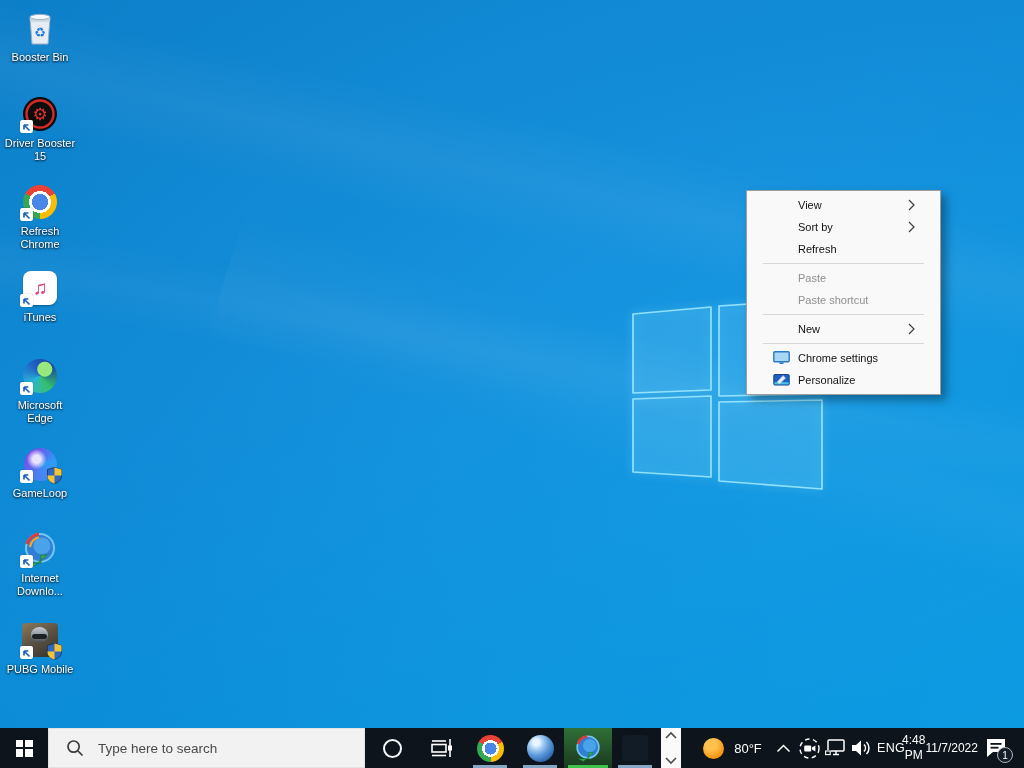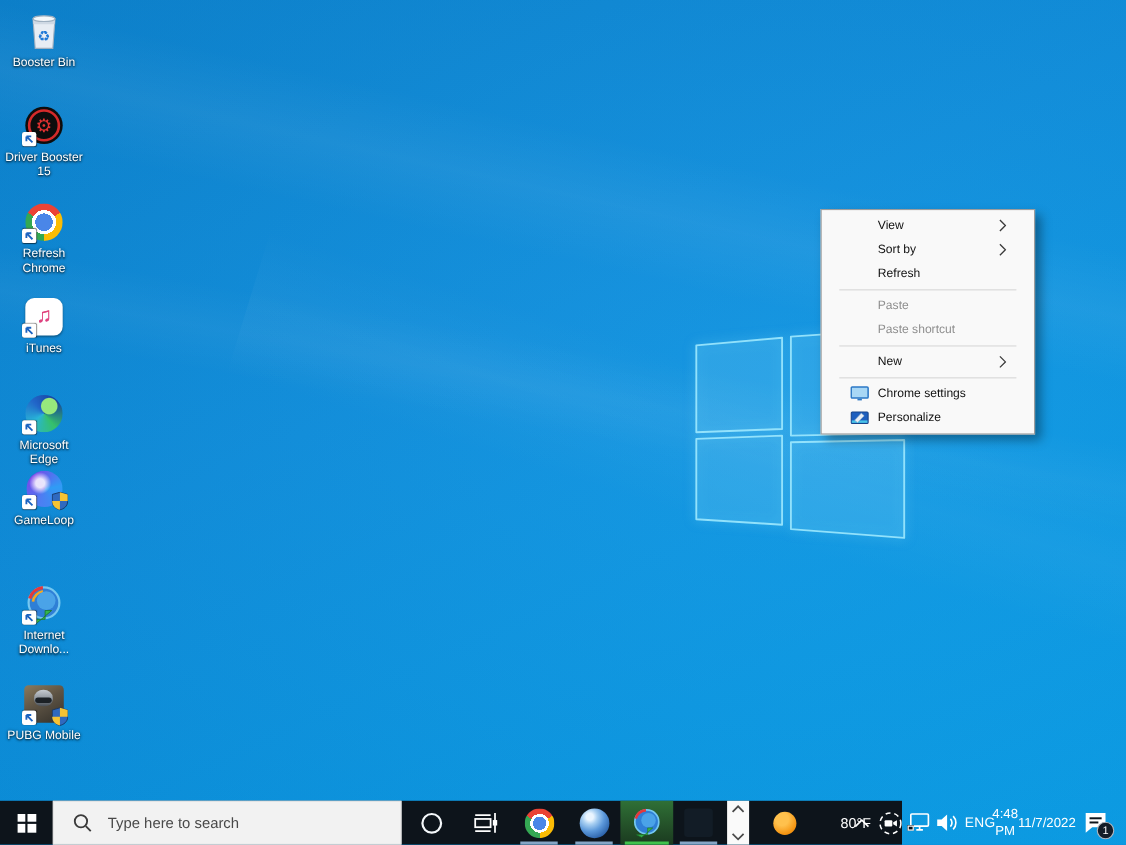--- a/index.html
+++ b/index.html
@@ -21,21 +21,21 @@
     background:linear-gradient(180deg, rgba(255,255,255,0) 0%, rgba(255,255,255,0.035) 50%, rgba(255,255,255,0) 100%); }
   #wallpaper-logo { position:absolute; left:0; top:0; pointer-events:none; }
   #wallpaper-logo g { filter:drop-shadow(0 0 5px rgba(150,230,255,0.55)); }
 
   
   .dicon { position:absolute; left:2px; width:76px; text-align:center; cursor:default; }
   .dicon .art { width:40px; height:40px; margin:0 auto; position:relative; display:flex; align-items:center; justify-content:center; }
   .dicon .lbl { margin-top:3px; font-size:11px; line-height:13px; color:#fff;
     text-shadow:0 1px 2px rgba(0,0,0,0.85), 0 0 3px rgba(0,0,0,0.45); }
   .di0{top:8px} .di1{top:94px} .di2{top:182px} .di3{top:268px}
-  .di4{top:356px} .di5{top:424px} .di6{top:529px} .di7{top:620px}
+  .di4{top:356px} .di5{top:444px} .di6{top:529px} .di7{top:620px}
   .chrome-ball { width:34px; height:34px; border-radius:50%;
     background:
       radial-gradient(circle at 50% 50%, #4a86e8 0 8px, #ffffff 8px 11px, rgba(0,0,0,0) 11px),
       conic-gradient(from -60deg, #ea4335 0 120deg, #fbbc05 120deg 240deg, #34a853 240deg 360deg); }
   .edge-ball { width:34px; height:34px; border-radius:50%;
     background:
       radial-gradient(circle at 64% 30%, rgba(158,240,122,0.95) 0 7px, rgba(0,0,0,0) 8px),
       conic-gradient(from 140deg, #35c06b, #28b5d8 95deg, #2166c9 180deg, #173e9b 265deg, #35c06b 360deg); }
   .gameloop-ball { width:33px; height:33px; border-radius:50%;
     background:
@@ -62,21 +62,21 @@
   #context-menu { position:absolute; left:746px; top:190px; width:195px;
     background:#f9f9f9; border:1px solid #9d9d9d; box-shadow:5px 5px 9px rgba(0,0,0,0.35);
     padding:3px 15px; font-size:11px; color:#111; z-index:50; }
   .cm-item { position:relative; height:22px; line-height:22px; padding-left:36px; cursor:default; }
   .cm-item.disabled { color:#8f8f8f; }
   .cm-sep { border-top:1px solid #d7d7d7; margin:3px 1px; height:0; }
   .cm-chev { position:absolute; right:10px; top:5px; }
   .cm-ic { position:absolute; left:11px; top:4px; width:17px; height:14px; }
 
   
-  #taskbar { position:absolute; left:0; top:728px; width:820px; height:40px;
+  #taskbar { position:absolute; left:0; top:728px; width:1024px; height:40px;
     background:#0d141b; color:#fff; z-index:60; }
   .tb-btn { position:absolute; top:0; height:40px; display:flex; align-items:center; justify-content:center; }
   #start-button { left:0; width:48px; }
   .winlogo { width:17px; height:17px; display:grid; grid-template-columns:1fr 1fr; grid-template-rows:1fr 1fr; gap:2px; }
   .winlogo i { background:#fff; }
   #search-box { position:absolute; left:48px; top:0; width:317px; height:40px;
     background:#f2f2f2; display:flex; align-items:center; border:1px solid #e3e3e3; }
   #search-box svg { margin:0 13px 0 16px; flex:0 0 auto; }
   #search-input { border:0; outline:0; background:transparent; font-family:"Liberation Sans",sans-serif;
     font-size:13.5px; color:#454545; width:250px; }
@@ -97,21 +97,21 @@
   .underline { position:absolute; bottom:0; left:50%; transform:translateX(-50%); width:34px; height:3px; background:#86a6c6; }
   .underline.green { background:#3fc24c; width:40px; }
   #tb-scroll { position:absolute; left:661px; top:0; width:20px; height:40px; background:#fafafa;
     display:flex; flex-direction:column; align-items:center; justify-content:space-between; padding:3px 0; }
 
   
   .tray-item { position:absolute; top:0; height:40px; display:flex; align-items:center; justify-content:center; }
   #weather-icon { left:700px; width:26px; }
   .sun-ball { width:21px; height:21px; border-radius:50%;
     background:radial-gradient(circle at 38% 32%, #ffc14d 0 30%, #f59512 70%, #e07e06 100%); }
-  #tray-temp { left:756px; width:44px; font-size:13px; }
+  #tray-temp { left:726px; width:44px; font-size:13px; }
   #tray-chevron { left:770px; width:26px; }
   #tray-meetnow { left:796px; width:26px; }
   #tray-network { left:822px; width:26px; }
   #tray-volume { left:848px; width:26px; }
   #tray-lang { left:876px; width:30px; font-size:12.5px; letter-spacing:0.3px; }
   #tray-clock { left:906px; width:68px; flex-direction:row; font-size:12px; line-height:15px; text-align:center; }
   #tray-action { left:976px; width:40px; }
   .action-wrap { position:relative; width:24px; height:24px; }
   .badge { position:absolute; right:-5px; bottom:-3px; width:16px; height:16px; border-radius:50%;
     background:#141d28; border:1px solid #aeb6bf; color:#fff; font-size:10px;

